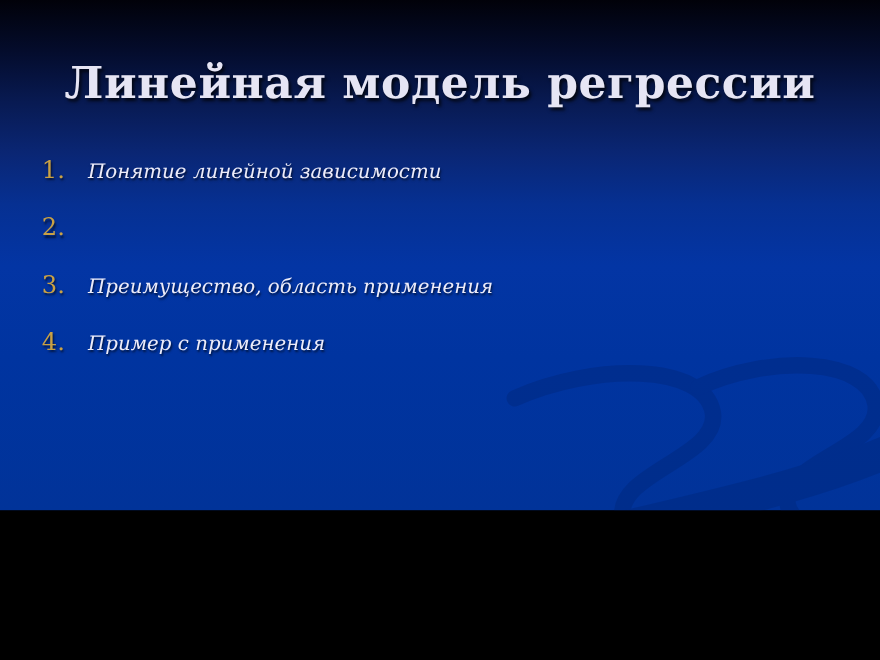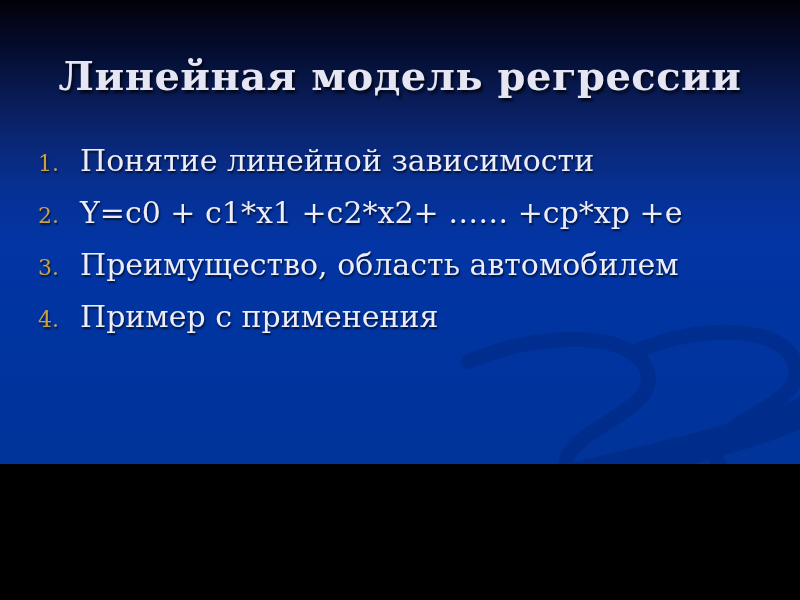--- a/index.html
+++ b/index.html
@@ -68,24 +68,25 @@
     min-height: 52px;
     margin: 0;
   }
   .item-number {
     flex: 0 0 42px;
     font-size: 22px;
     color: var(--number-text);
     text-shadow: 1px 2px 2px rgba(0,0,0,0.6);
   }
   .item-text {
-    font-size: 30px;
+    font-size: 18px;
     color: var(--body-text);
     text-shadow: 1px 2px 2px rgba(0,0,0,0.65);
     white-space: nowrap;
+    font-style: italic;
   }
 </style>
 </head>
 <body>
 
 <div class="slide">
 
   <svg class="decor" viewBox="0 0 800 600" xmlns="http://www.w3.org/2000/svg" aria-hidden="true">
 
     <g fill="none" stroke="var(--swirl)" stroke-linecap="round" opacity="0.38">
@@ -99,25 +100,24 @@
 
   <h1 class="slide-title">Линейная модель регрессии</h1>
 
   <ol class="agenda-list">
     <li>
       <span class="item-number">1.</span>
       <span class="item-text">Понятие линейной зависимости</span>
     </li>
     <li>
       <span class="item-number">2.</span>
-      <span class="item-text">Y=c0 + c1*x1 +c2*x2+ …… +cp*xp +e</span>
     </li>
     <li>
       <span class="item-number">3.</span>
-      <span class="item-text">Преимущество, область автомобилем</span>
+      <span class="item-text">Преимущество, область применения</span>
     </li>
     <li>
       <span class="item-number">4.</span>
       <span class="item-text">Пример с применения</span>
     </li>
   </ol>
 
 </div>
 
 </body></html>

